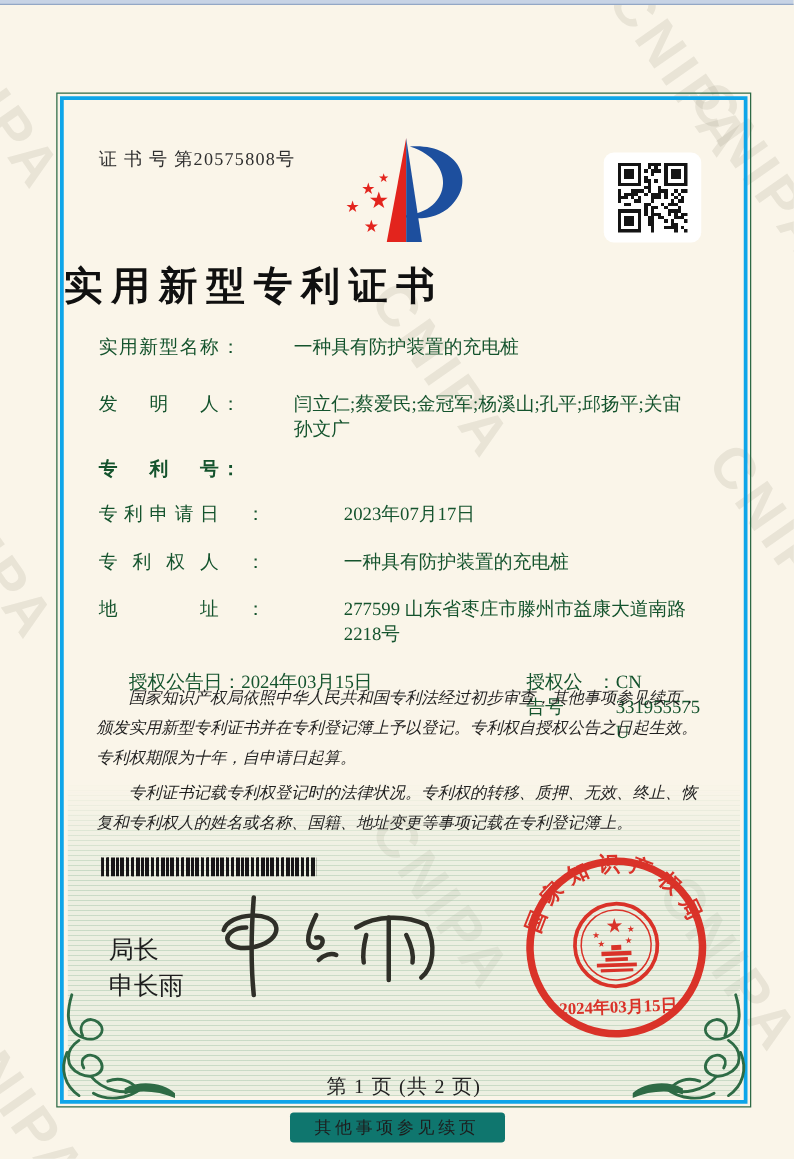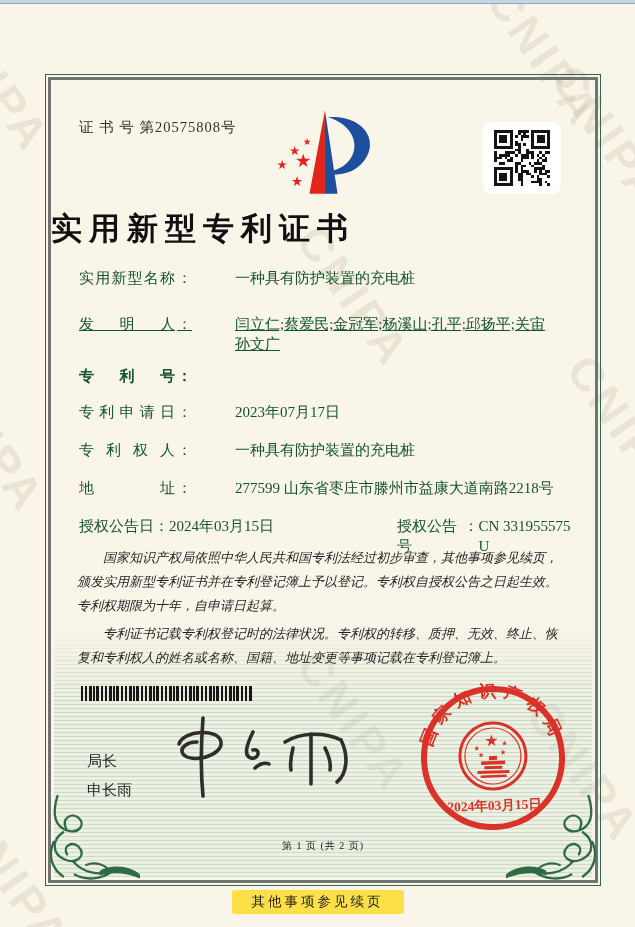--- a/index.html
+++ b/index.html
@@ -14,21 +14,21 @@
     position:absolute;z-index:0;
     font-family:"Liberation Sans","DejaVu Sans",sans-serif;
     font-weight:bold;font-size:46px;letter-spacing:4px;
     color:rgba(167,158,138,0.20);
     transform:rotate(55deg);transform-origin:left top;
     white-space:nowrap;pointer-events:none;
   }
   
   .frame{
     position:absolute;left:48px;top:77px;width:550px;height:806px;
-    border:3px solid #737373;outline:1px solid #2d6a46;outline-offset:2px;
+    border:3px solid #0ea5e9;outline:1px solid #2d6a46;outline-offset:2px;
     z-index:1;box-sizing:border-box;
   }
   .guilloche{
     position:absolute;left:3px;right:3px;bottom:3px;height:252px;
     background-color:rgba(210,228,212,0.35);
     background-image:repeating-linear-gradient(0deg,rgba(110,165,125,0.28) 0 1px,transparent 1px 4px);
     -webkit-mask-image:linear-gradient(to top,#000 72%,transparent);
     mask-image:linear-gradient(to top,#000 72%,transparent);
     z-index:0;
   }
@@ -41,53 +41,53 @@
   .title{
     position:absolute;top:128px;left:0;width:100%;text-align:left;
     font-size:31px;font-weight:bold;letter-spacing:7px;color:#101010;z-index:2;
   }
   .fields{position:absolute;left:28px;right:22px;top:188px;z-index:2;color:#14532d;font-size:15px;}
   .row{display:flex;align-items:flex-start;margin-bottom:17px;line-height:20px;}
   .row .label{width:96px;flex:none;text-align:justify;text-align-last:justify;}
   .row .colon{flex:none;margin:0 7px 0 2px;}
   .row .value{flex:1;margin-left:36px;}
   .row.name-row{margin-bottom:26px;}
-  .row.inv-row{margin-bottom:12px;text-decoration:underline;}
+  .row.inv-row{margin-bottom:12px;}
   .row.num-row{margin-bottom:16px;font-weight:bold;}
-  .row.date-row,.row.holder-row,.row.addr-row{margin-bottom:18px;}
-  .grant-row{display:flex;line-height:20px;}
+  .row.date-row,.row.holder-row,.row.addr-row{margin-bottom:18px;gap:20px;}
+  .grant-row{display:flex;line-height:20px;margin-left:24px;}
   .grant-row .g1{display:flex;flex:none;width:318px;}
   .grant-row .g2{display:flex;flex:1;}
   .paras{
     position:absolute;left:26px;right:26px;top:466px;z-index:2;
     font-size:13px;font-style:italic;line-height:1.85;color:#1f1f1f;
   }
   .paras p{margin:0 0 4px 0;text-indent:2em;}
   .barcode{
     position:absolute;left:30px;top:606px;width:172px;height:15px;z-index:2;
     background-image:
       repeating-linear-gradient(90deg,#161616 0 2px,transparent 2px 4px),
       repeating-linear-gradient(90deg,#161616 0 1px,transparent 1px 5px);
   }
   .chief{
     position:absolute;left:36px;top:666px;z-index:2;
     font-family:"Liberation Sans","DejaVu Sans",sans-serif;
-    font-size:15px;color:#1e1e1e;line-height:29px;
+    font-size:20px;color:#1e1e1e;line-height:29px;
   }
   .sig{position:absolute;left:106px;top:624px;width:210px;height:105px;z-index:2;}
   .seal{position:absolute;left:366px;top:602px;width:152px;height:152px;z-index:3;opacity:.93;transform:rotate(-2deg);}
-  .pageno{position:absolute;bottom:27px;left:0;width:100%;text-align:center;font-size:10px;color:#222;z-index:2;letter-spacing:1px;}
+  .pageno{position:absolute;bottom:0;left:0;width:100%;text-align:center;font-size:16px;color:#222;z-index:2;letter-spacing:1px;}
   .orn{position:absolute;width:96px;height:96px;bottom:-8px;z-index:4;pointer-events:none;}
   .orn.left{left:-7px;}
   .orn.right{right:-7px;transform:scaleX(-1);}
   .footer-note{
     position:absolute;top:890px;left:0;width:100%;text-align:center;z-index:2;
   }
   .footer-note span{
-    display:inline-block;background:#fde047;padding:3px 20px;border-radius:3px;
+    display:inline-block;background:#0f766e;padding:3px 20px;border-radius:3px;
     font-size:13.5px;letter-spacing:3px;color:#1d1d1d;
   }
 </style>
 </head>
 <body>
 
 <div class="topbar"></div>
 
 <span class="wm" style="left:-30px;top:0px">CNIPA</span>
 <span class="wm" style="left:520px;top:-25px">CNIPA</span>

